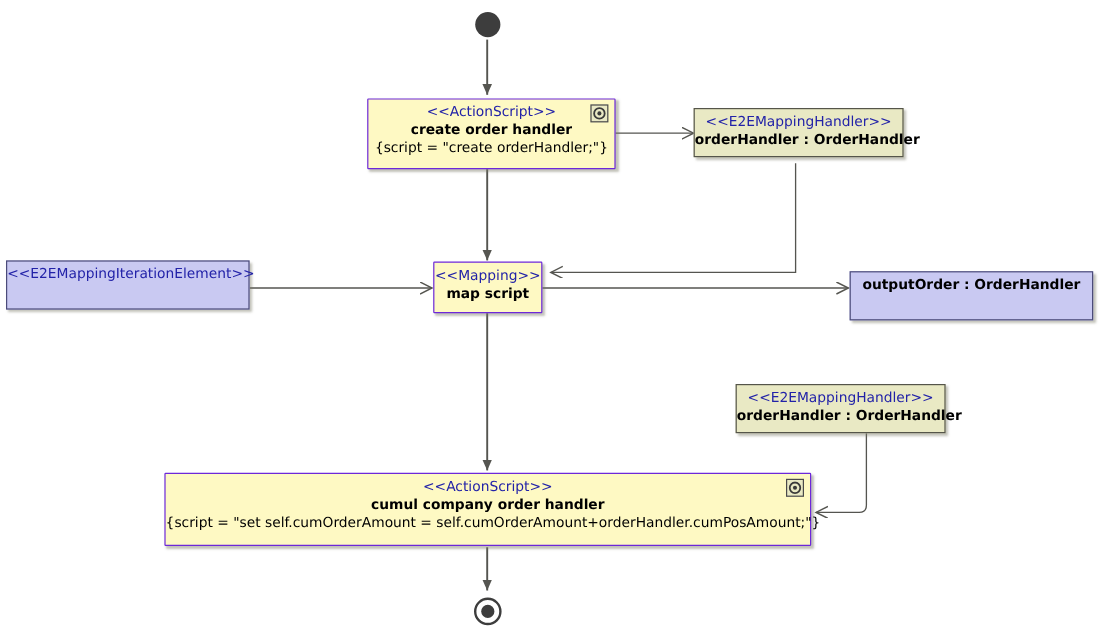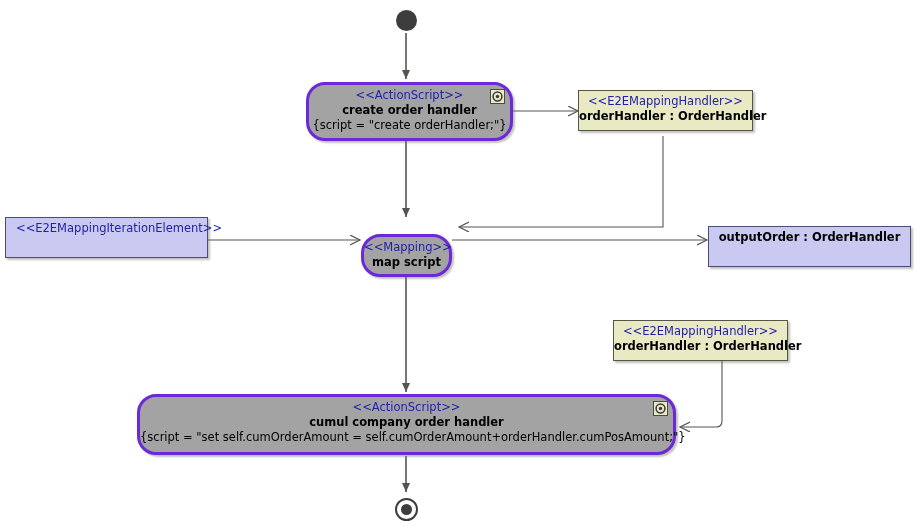--- a/index.html
+++ b/index.html
@@ -28,23 +28,23 @@
   
   .node {
     position: absolute;
     box-sizing: border-box;
     text-align: center;
     z-index: 3;
   }
 
   
   .action {
-    background: #a3a3a3;
-    border: 3px solid #6d28d9;
-    border-radius: 19px;
+    background: #fef9c3;
+    border: 1px solid #6d28d9;
+    border-radius: 1px;
     box-shadow: 2px 2px 2px rgba(120,120,100,0.45);
     padding-top: 3px;
   }
 
   
   .objbox {
     border: 1px solid #55554a;
     box-shadow: 2px 2px 2px rgba(120,120,100,0.45);
     padding-top: 3px;
   }
@@ -173,25 +173,25 @@
         <circle cx="5.5" cy="5.5" r="1.7" fill="#3a3a3a"></circle>
       </svg>
     </div>
   </div>
 
   <div class="node objbox khaki" style="left:578px; top:90px; width:175px; height:41px;">
     <div class="stereo">&lt;&lt;E2EMappingHandler&gt;&gt;</div>
     <div class="nname">orderHandler : OrderHandler</div>
   </div>
 
-  <div class="node objbox lavender" style="left:5px; top:217px; width:203px; height:41px;padding-left:10px;">
+  <div class="node objbox lavender" style="left:5px; top:217px; width:203px; height:41px;">
     <div class="stereo">&lt;&lt;E2EMappingIterationElement&gt;&gt;</div>
   </div>
 
-  <div class="node action" style="left:361px; top:218px; width:91px; height:43px;margin-top:16px;">
+  <div class="node action" style="left:361px; top:218px; width:91px; height:43px;">
     <div class="stereo">&lt;&lt;Mapping&gt;&gt;</div>
     <div class="nname">map script</div>
   </div>
 
   <div class="node objbox lavender" style="left:708px; top:226px; width:203px; height:41px;">
     <div class="nname">outputOrder : OrderHandler</div>
   </div>
 
   <div class="node objbox khaki" style="left:613px; top:320px; width:175px; height:41px;">
     <div class="stereo">&lt;&lt;E2EMappingHandler&gt;&gt;</div>

